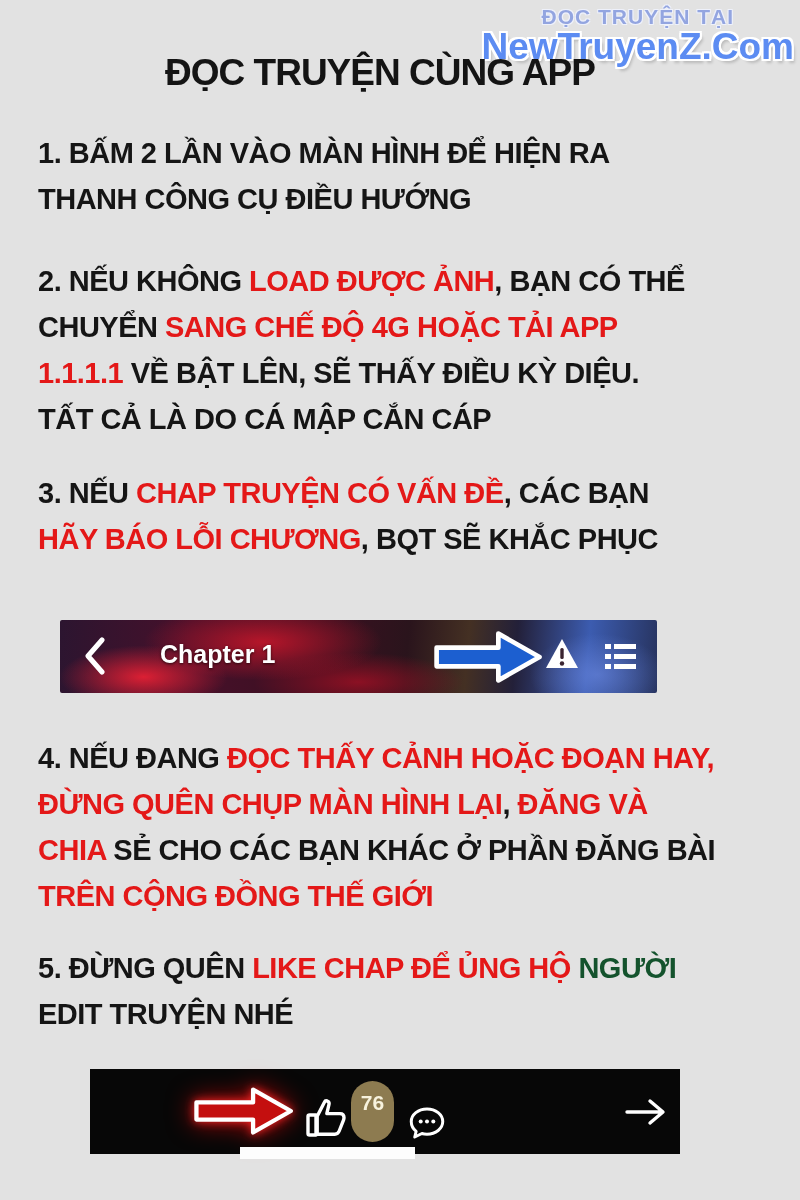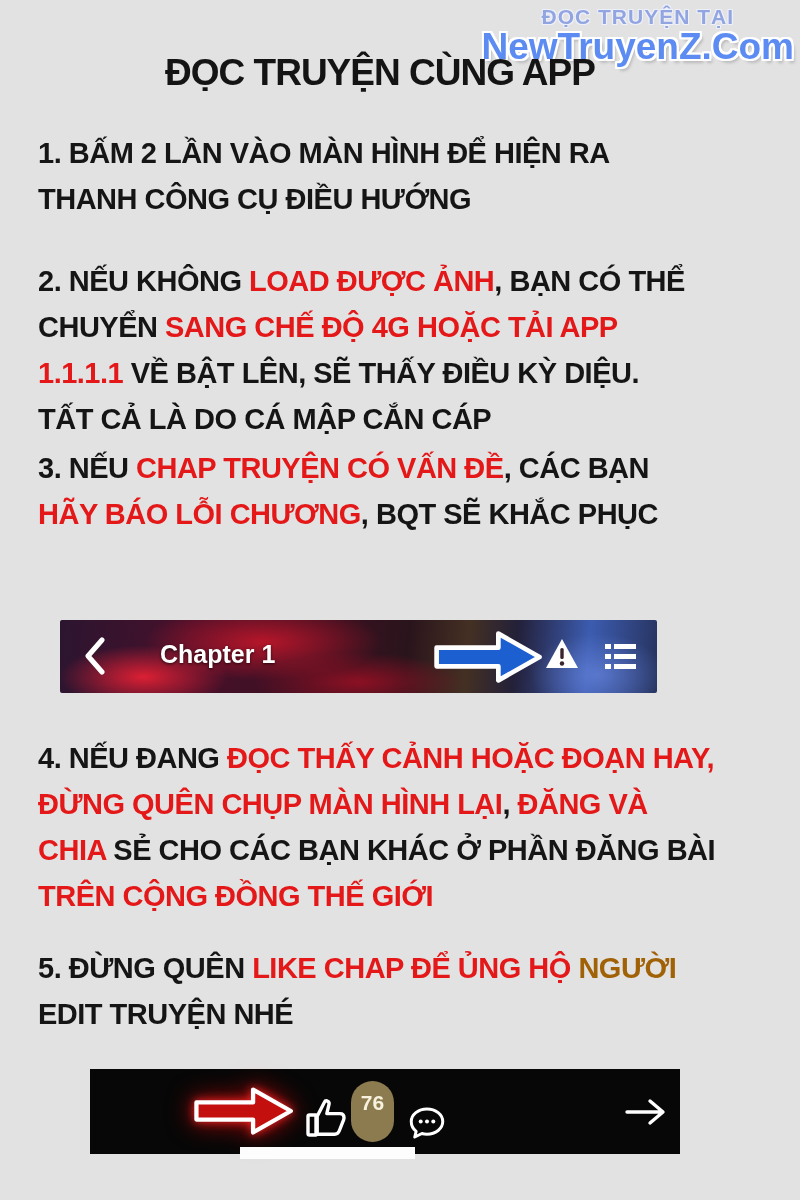--- a/index.html
+++ b/index.html
@@ -37,21 +37,21 @@
   }
 
   
   .para{
     left:38px;width:740px;
     font-size:29px;font-weight:700;letter-spacing:-0.5px;
     line-height:46px;white-space:nowrap;
   }
   .p1{top:130px;}
   .p2{top:258px;}
-  .p3{top:445px;}
+  .p3{top:470px;}
   .p4{top:735px;}
   .p5{top:945px;}
 
   
   .chapter-bar{
     left:60px;top:620px;width:597px;height:73px;
     border-radius:2px;
     background:
       radial-gradient(ellipse 120px 45px at 14% 78%, rgba(228,32,52,.95), rgba(228,32,52,0) 70%),
       radial-gradient(ellipse 170px 55px at 34% 30%, rgba(195,22,42,.9), rgba(195,22,42,0) 70%),
@@ -122,21 +122,21 @@
     <rect x="1" y="1" width="6" height="5" fill="#ffffff"></rect>
     <rect x="10" y="1" width="22" height="5" fill="#ffffff"></rect>
     <rect x="1" y="11" width="6" height="5" fill="#ffffff"></rect>
     <rect x="10" y="11" width="22" height="5" fill="#ffffff"></rect>
     <rect x="1" y="21" width="6" height="5" fill="#ffffff"></rect>
     <rect x="10" y="21" width="22" height="5" fill="#ffffff"></rect>
   </svg>
 </div>
 
 <div class="abs para p4"><span style="color: rgb(21, 21, 21);">4. NẾU ĐANG </span><span style="color: rgb(228, 24, 24);">ĐỌC THẤY CẢNH HOẶC ĐOẠN HAY,</span><br><span style="color: rgb(228, 24, 24);">ĐỪNG QUÊN CHỤP MÀN HÌNH LẠI</span><span style="color: rgb(21, 21, 21);">, </span><span style="color: rgb(228, 24, 24);">ĐĂNG VÀ</span><br><span style="color: rgb(228, 24, 24);">CHIA</span><span style="color: rgb(21, 21, 21);"> SẺ CHO CÁC BẠN KHÁC Ở PHẦN ĐĂNG BÀI</span><br><span style="color: rgb(228, 24, 24);">TRÊN CỘNG ĐỒNG THẾ GIỚI</span></div>
-<div class="abs para p5"><span style="color: rgb(21, 21, 21);">5. ĐỪNG QUÊN </span><span style="color: rgb(228, 24, 24);">LIKE CHAP ĐỂ ỦNG HỘ</span><span style="color: #a16207;"> NGƯỜI</span><br><span style="color: rgb(21, 21, 21);">EDIT TRUYỆN NHÉ</span></div>
+<div class="abs para p5"><span style="color: rgb(21, 21, 21);">5. ĐỪNG QUÊN </span><span style="color: rgb(228, 24, 24);">LIKE CHAP ĐỂ ỦNG HỘ</span><span style="color: #14532d;"> NGƯỜI</span><br><span style="color: rgb(21, 21, 21);">EDIT TRUYỆN NHÉ</span></div>
 
 <div class="abs bottom-bar">
   <svg class="abs red-arrow" viewBox="0 0 120 62">
     <path d="M4 21 L70 21 L70 6 L114 31 L70 56 L70 41 L4 41 Z" fill="#c40f0f" stroke="#ffffff" stroke-width="5" stroke-linejoin="round"></path>
   </svg>
   <svg class="abs thumb-icon" viewBox="0 0 24 24">
     <path d="M7 10 L7 20 L3.8 20 Q3 20 3 19.2 L3 10.8 Q3 10 3.8 10 Z
              M7.6 10.6 L11.2 3.6 Q11.6 2.7 12.6 3 Q13.8 3.4 13.5 4.7 L12.4 9.3 L19 9.3 Q21 9.3 21 11.3 Q21 11.9 20.8 12.4 L18.6 18 Q18 19.6 16.4 19.6 L7.6 19.6 Z" fill="none" stroke="#ffffff" stroke-width="1.7" stroke-linejoin="round" stroke-linecap="round"></path>
   </svg>
   <div class="abs like-badge">76</div>

